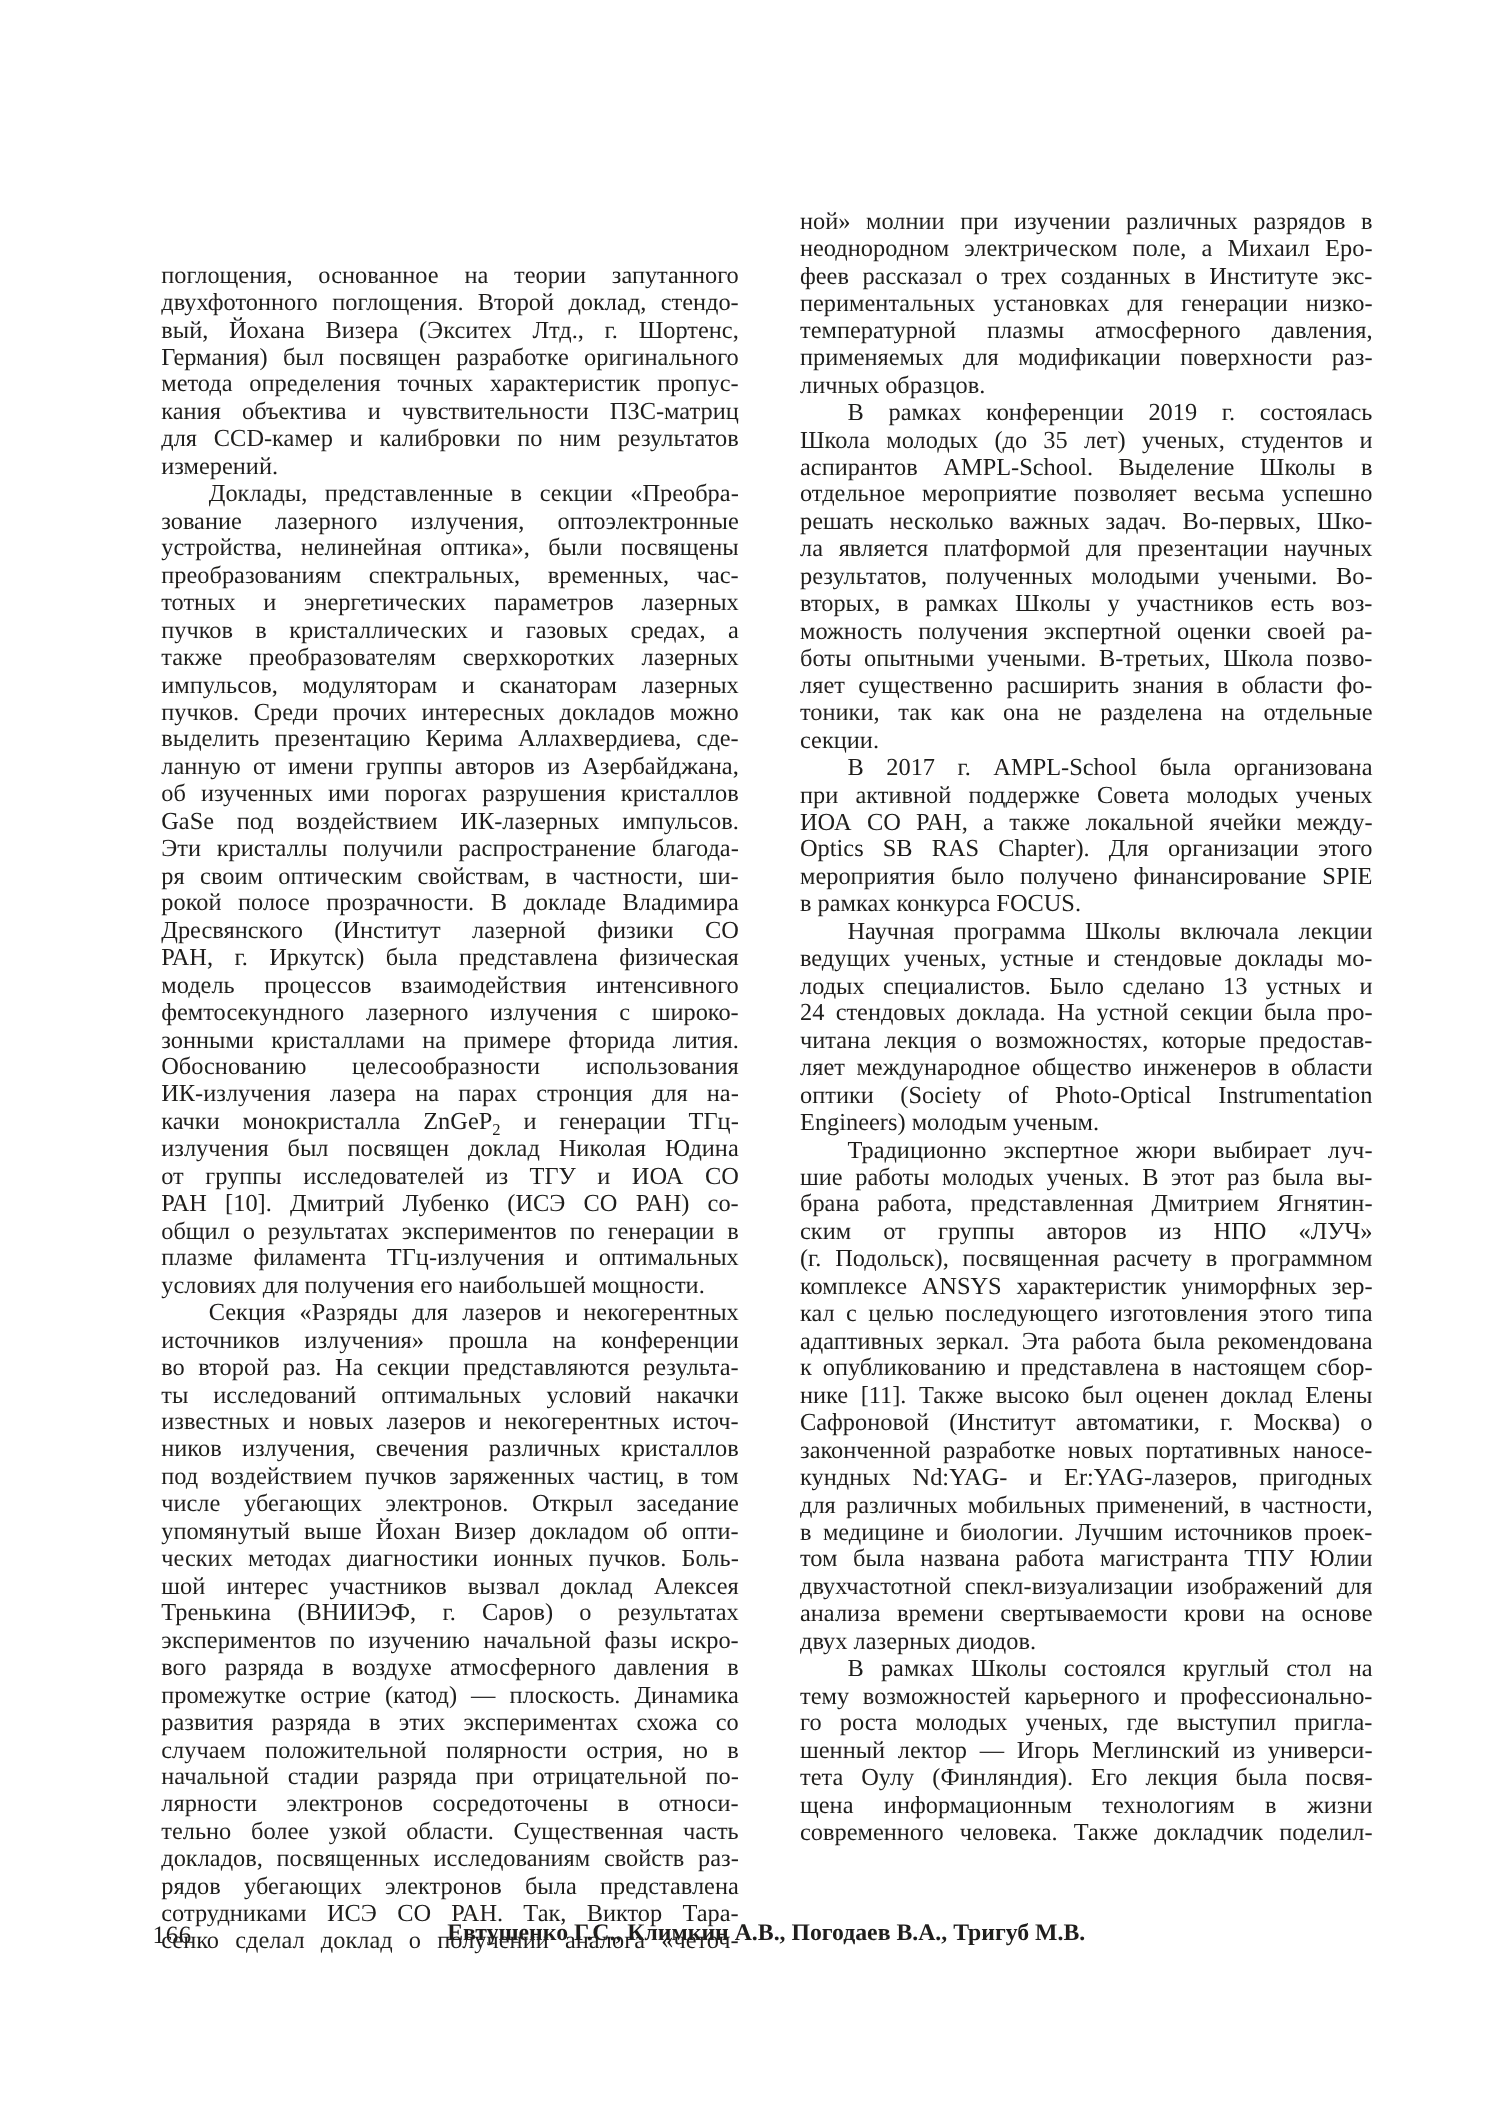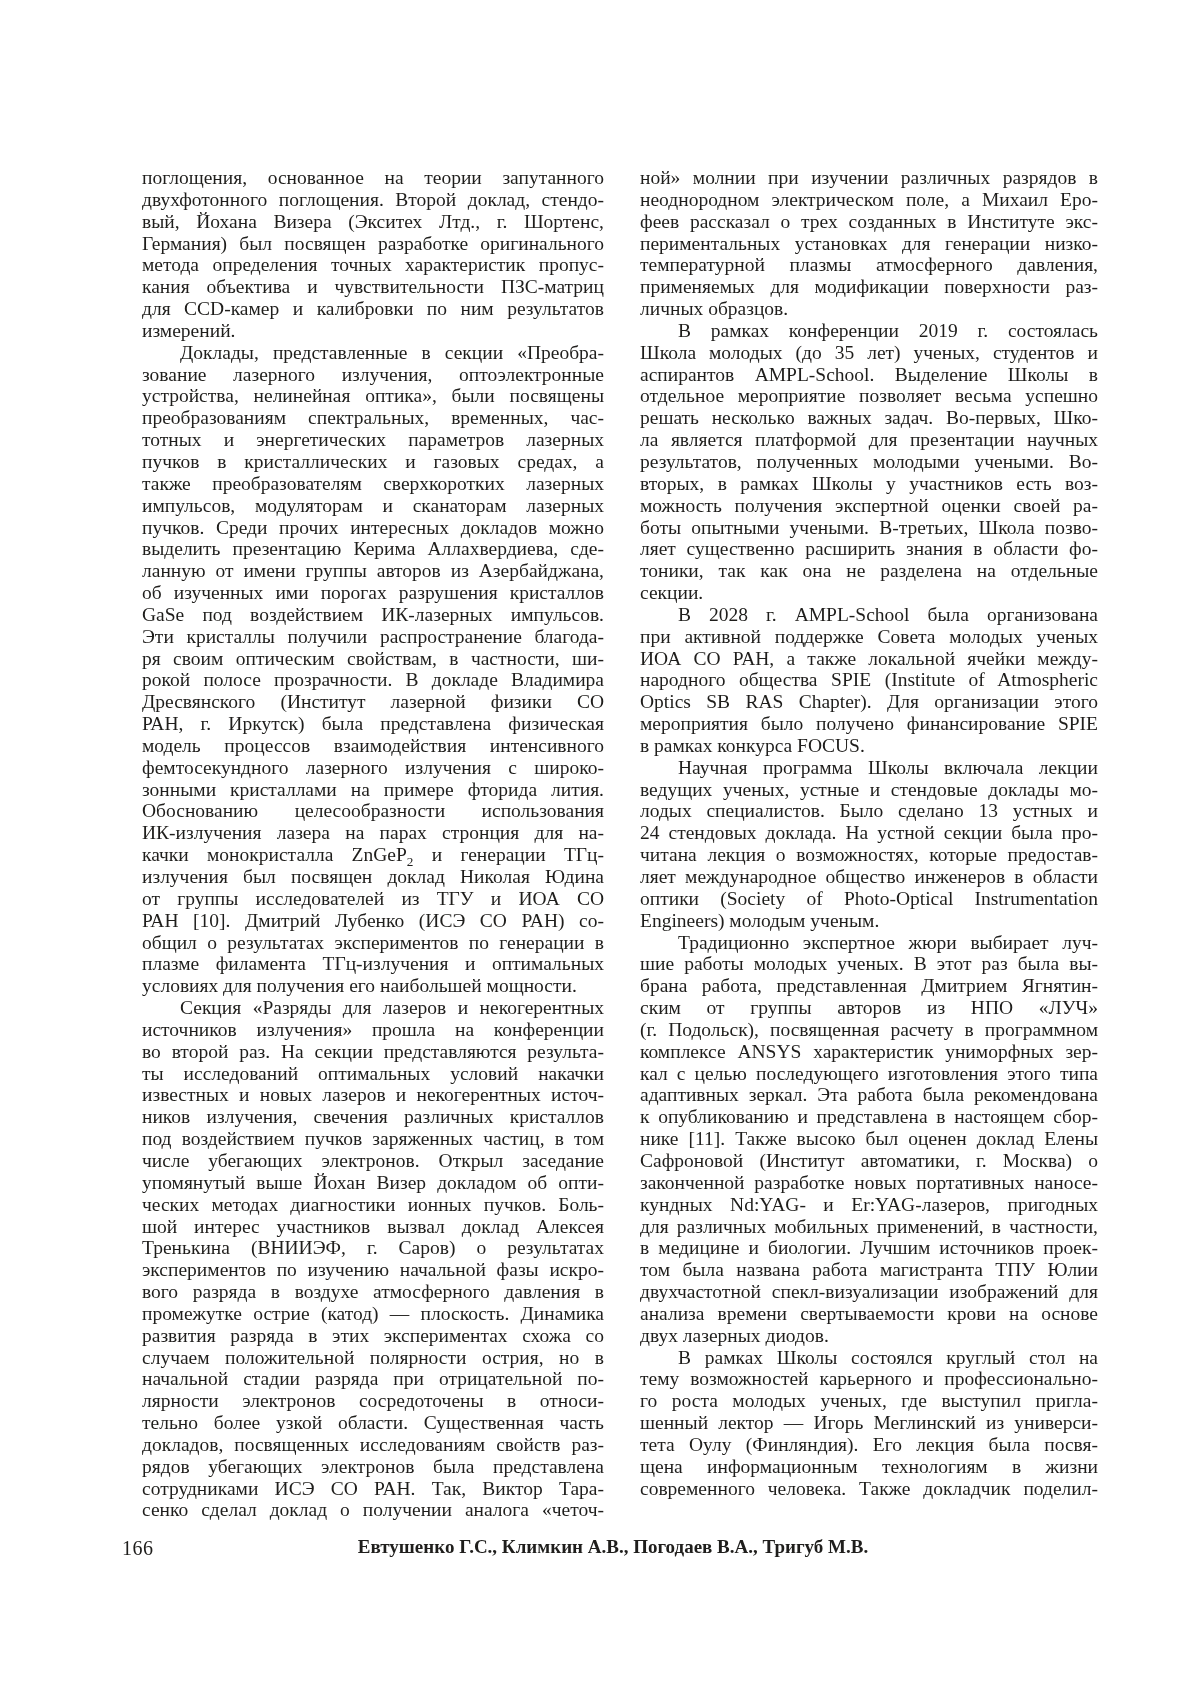--- a/index.html
+++ b/index.html
@@ -7,21 +7,21 @@
     width:1200px; height:1698px;
     background:#ffffff;
     font-family:"Liberation Serif", serif;
     color:#1f1e1c;
   }
   .page { position:relative; width:1200px; height:1698px; background:#ffffff; overflow:hidden; }
   .col {
     position:absolute; top:167px;
     font-size:19.5px; line-height:21.85px;
   }
-  .col-left  { left:142px; width:462px; }
+  .col-left  { left:129px; width:462px;margin-top:43px; }
   .col-right { left:640px; width:458px; }
   .line {
     height:21.85px;
     text-align:justify;
     text-align-last:justify;
   }
   .line.in  { padding-left:38px; }
   .line.end { text-align-last:left; }
   .line b   { font-weight:normal; }
   .line sub { font-size:0.68em; line-height:0; }
@@ -117,24 +117,23 @@
       <div class="line"><span>отдельное мероприятие позволяет весьма успешно</span></div>
       <div class="line"><span>решать несколько важных задач. Во-первых, Шко-</span></div>
       <div class="line"><span>ла является платформой для презентации научных</span></div>
       <div class="line"><span>результатов, полученных молодыми учеными. Во-</span></div>
       <div class="line"><span>вторых, в рамках Школы у участников есть воз-</span></div>
       <div class="line"><span>можность получения экспертной оценки своей ра-</span></div>
       <div class="line"><span>боты опытными учеными. В-третьих, Школа позво-</span></div>
       <div class="line"><span>ляет существенно расширить знания в области фо-</span></div>
       <div class="line"><span>тоники, так как она не разделена на отдельные</span></div>
       <div class="line end"><span>секции.</span></div>
-      <div class="line in"><span>В 2028 г. AMPL-School была организована</span></div>
+      <div class="line in"><span>В 2017 г. AMPL-School была организована</span></div>
       <div class="line"><span>при активной поддержке Совета молодых ученых</span></div>
       <div class="line"><span>ИОА СО РАН, а также локальной ячейки между-</span></div>
-      <div class="line"><span>народного общества SPIE (Institute of Atmospheric</span></div>
       <div class="line"><span>Optics SB RAS Chapter). Для организации этого</span></div>
       <div class="line"><span>мероприятия было получено финансирование SPIE</span></div>
       <div class="line end"><span>в рамках конкурса FOCUS.</span></div>
       <div class="line in"><span>Научная программа Школы включала лекции</span></div>
       <div class="line"><span>ведущих ученых, устные и стендовые доклады мо-</span></div>
       <div class="line"><span>лодых специалистов. Было сделано 13 устных и</span></div>
       <div class="line"><span>24 стендовых доклада. На устной секции была про-</span></div>
       <div class="line"><span>читана лекция о возможностях, которые предостав-</span></div>
       <div class="line"><span>ляет международное общество инженеров в области</span></div>
       <div class="line"><span>оптики (Society of Photo-Optical Instrumentation</span></div>

